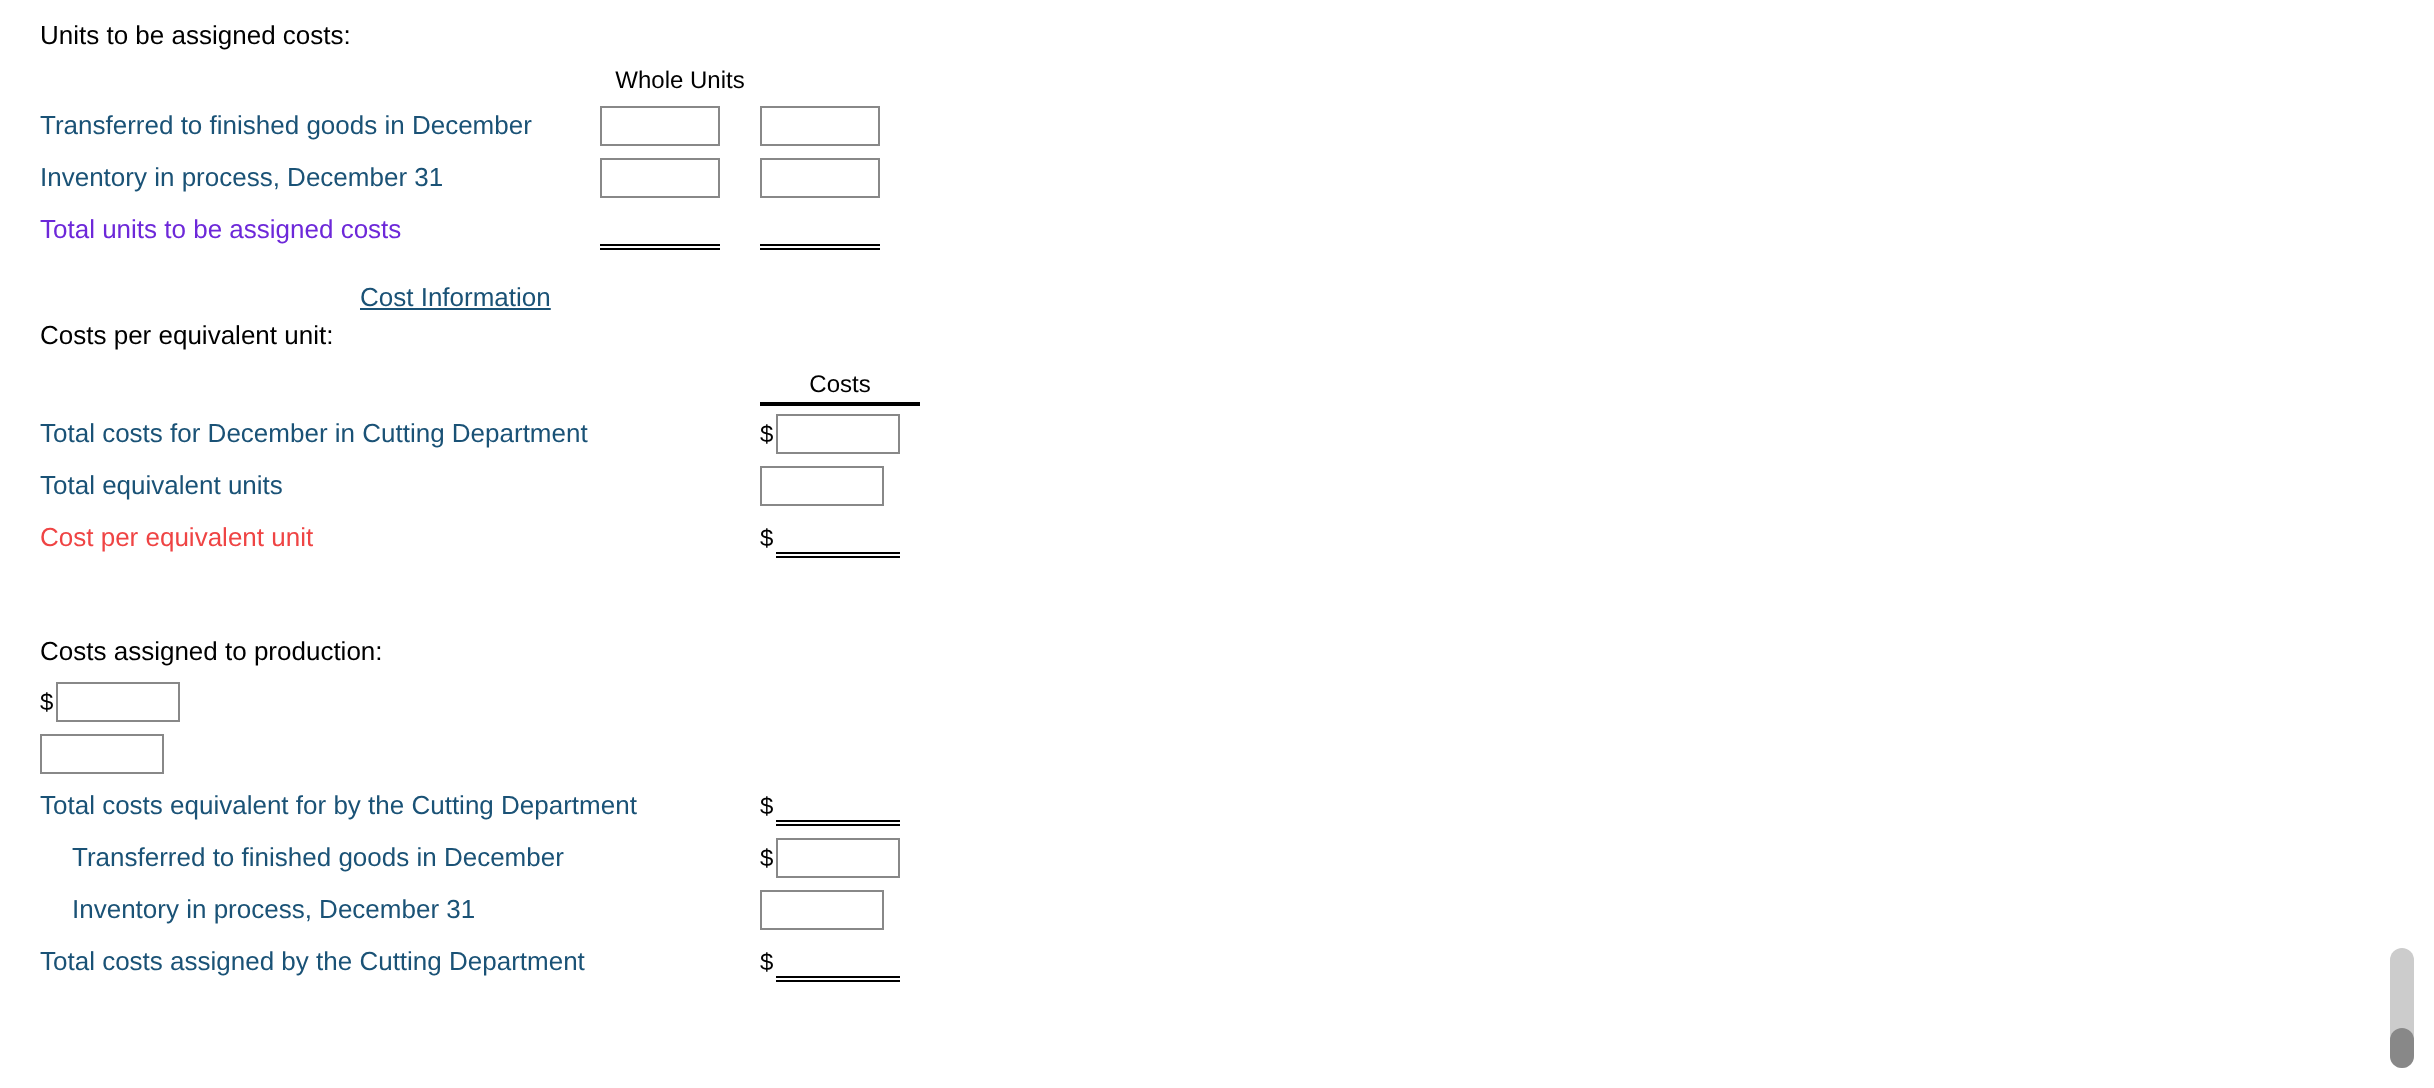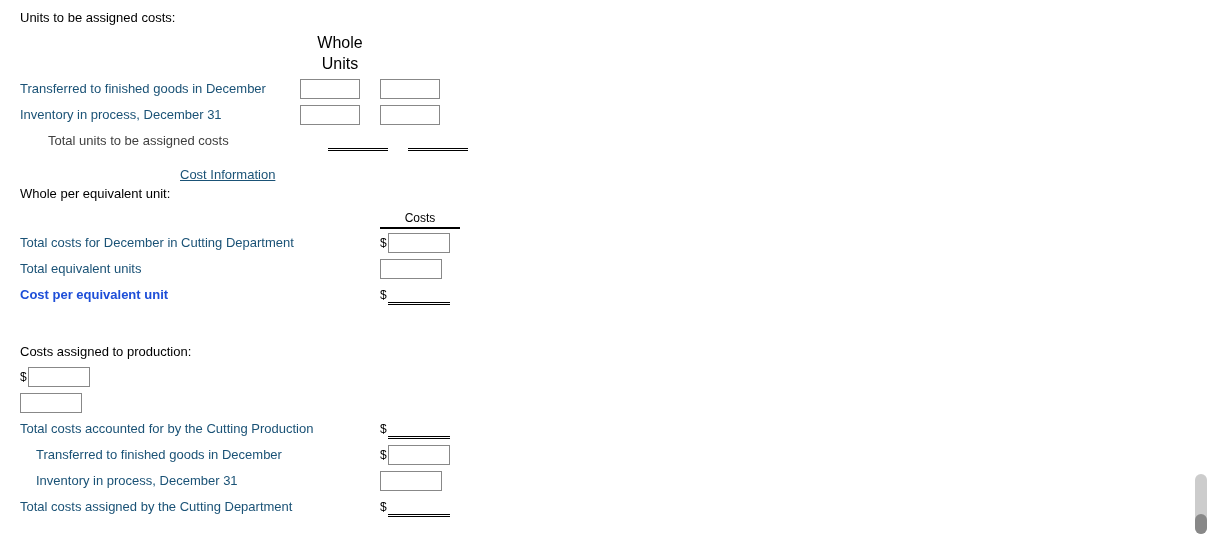--- a/index.html
+++ b/index.html
@@ -25,21 +25,21 @@
       margin-bottom: 16px;
     }
     .units-header-row {
       display: flex;
       margin-left: 280px;
       margin-bottom: 4px;
     }
     .col-header {
       width: 80px;
       text-align: center;
-      font-size: 16px;
+      font-size: 12px;
       color: #000;
       line-height: 1.3;
     }
     .data-row {
       display: flex;
       align-items: center;
       margin-bottom: 6px;
     }
     .row-label {
       width: 280px;
@@ -176,33 +176,33 @@
       <div class="row-label" style="color: rgb(26, 82, 118);">Inventory in process, December 31</div>
       <div class="input-cell">
         <input type="text" style="">
       </div>
       <div class="input-cell">
         <input type="text" style="">
       </div>
     </div>
 
     <div class="data-row">
-      <div class="row-label" style="color: #404040; margin-left: 28px;">Total units to be assigned costs</div>
+      <div class="row-label" style="color: #6d28d9;">Total units to be assigned costs</div>
       <div class="input-cell double-underline-input">
         <input type="text" style="">
       </div>
       <div class="input-cell double-underline-input">
         <input type="text" style="">
       </div>
     </div>
   </div>
 
   <a class="cost-info-link">Cost Information</a>
 
-  <div class="costs-per-unit-label">Whole per equivalent unit:</div>
+  <div class="costs-per-unit-label">Costs per equivalent unit:</div>
 
   <div class="costs-header-row">
     <div class="costs-col-header">Costs</div>
   </div>
 
   <div class="costs-data-row">
     <div class="costs-row-label" style="color: rgb(26, 82, 118);">Total costs for December in Cutting Department</div>
     <div class="costs-input-cell plain">
       <span class="dollar">$</span>
       <input type="text" style="">
@@ -210,21 +210,21 @@
   </div>
 
   <div class="costs-data-row">
     <div class="costs-row-label" style="color: rgb(26, 82, 118);">Total equivalent units</div>
     <div class="costs-input-cell plain">
       <input type="text" style="">
     </div>
   </div>
 
   <div class="costs-data-row">
-    <div class="costs-row-label" style="color: #1d4ed8; font-weight: bold;">Cost per equivalent unit</div>
+    <div class="costs-row-label" style="color: #ef4444;">Cost per equivalent unit</div>
     <div class="costs-input-cell double-under">
       <span class="dollar">$</span>
       <input type="text" style="">
     </div>
   </div>
 
   <div class="section-divider" style="color: rgb(0, 0, 0); margin-top: 39px;">
     <span>Costs assigned to production:</span>
   </div>
 
@@ -235,21 +235,21 @@
     </div>
   </div>
 
   <div class="costs-data-row sub-indent">
     <div class="costs-input-cell plain">
       <input type="text" style="">
     </div>
   </div>
 
   <div class="costs-data-row">
-    <div class="costs-row-label" style="color: rgb(26, 82, 118);">Total costs accounted for by the Cutting Production</div>
+    <div class="costs-row-label" style="color: rgb(26, 82, 118);">Total costs equivalent for by the Cutting Department</div>
     <div class="costs-input-cell double-under">
       <span class="dollar">$</span>
       <input type="text" style="">
     </div>
   </div>
 
 
   <div class="costs-data-row sub-indent">
     <div class="costs-row-label" style="padding-left: 16px; color: rgb(26, 82, 118);">Transferred to finished goods in December</div>
     <div class="costs-input-cell plain">

